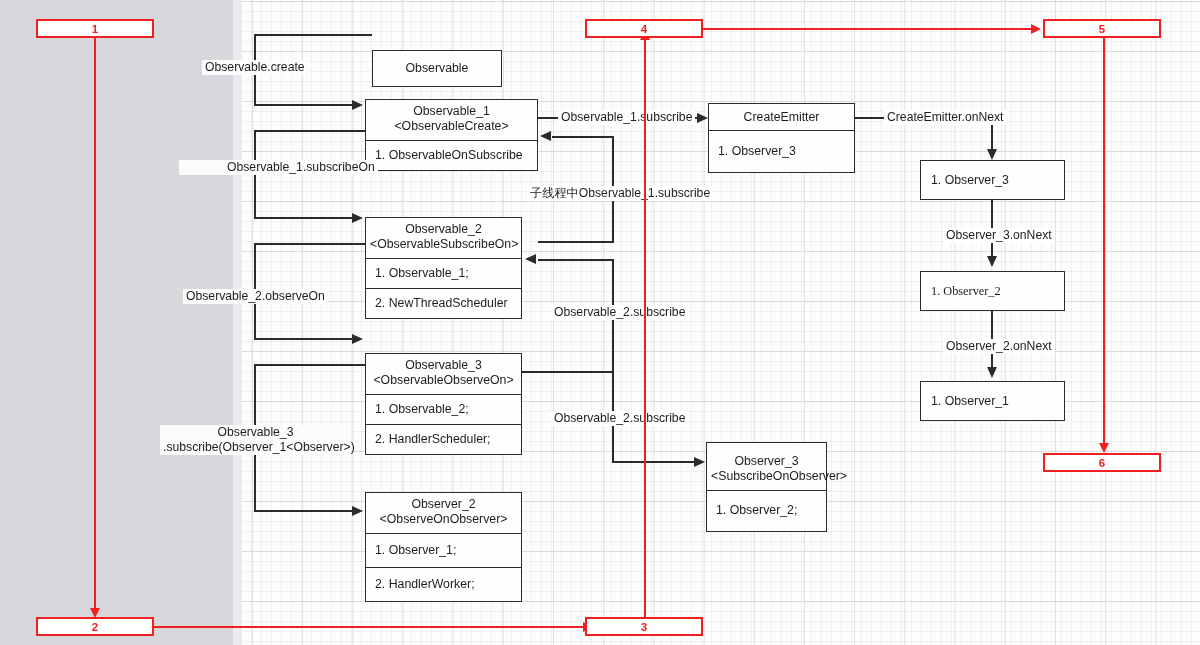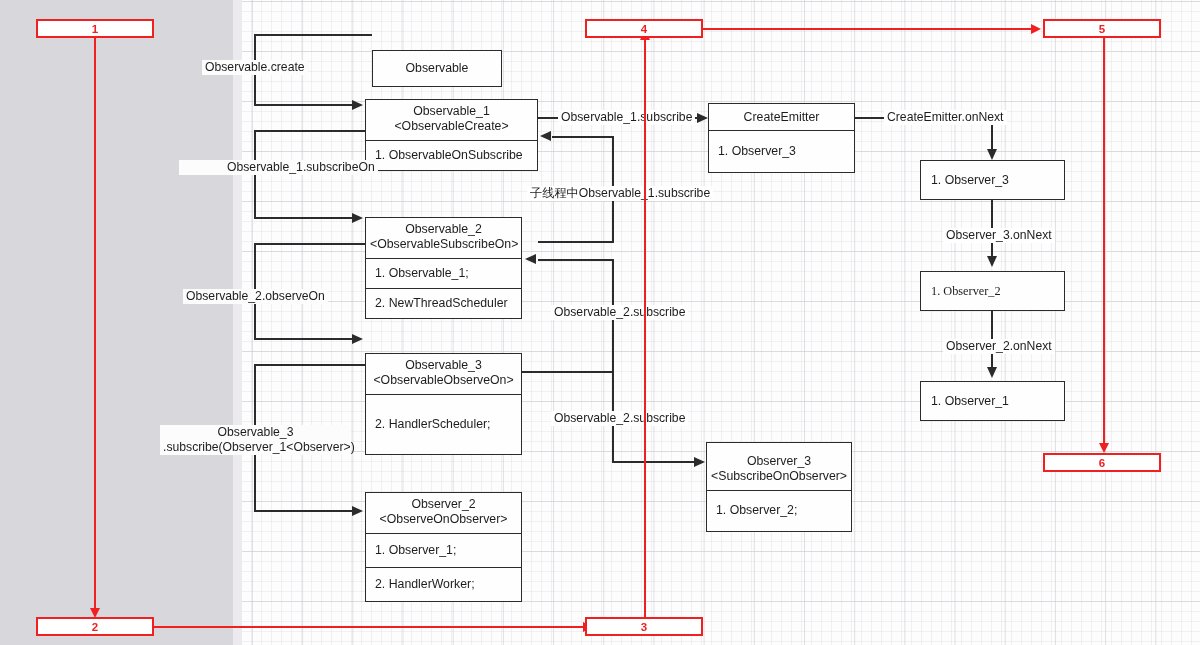--- a/index.html
+++ b/index.html
@@ -211,36 +211,37 @@
   <div class="uml" style="left:365px; top:217px; width:157px; height:102px;">
     <div class="hdr">Observable_2
 &lt;ObservableSubscribeOn&gt;</div>
     <div class="row sep">1. Observable_1;</div>
     <div class="row sep">2. NewThreadScheduler</div>
   </div>
 
   <div class="uml" style="left:365px; top:353px; width:157px; height:102px;">
     <div class="hdr">Observable_3
 &lt;ObservableObserveOn&gt;</div>
+    <div class="row sep">1. Observable_2;</div>
     <div class="row sep">2. HandlerScheduler;</div>
   </div>
 
   <div class="uml" style="left:365px; top:492px; width:157px; height:110px;">
     <div class="hdr">Observer_2
 &lt;ObserveOnObserver&gt;</div>
     <div class="row sep">1. Observer_1;</div>
     <div class="row sep">2. HandlerWorker;</div>
   </div>
 
   <div class="uml" style="left:708px; top:103px; width:147px; height:70px;">
     <div class="hdr" style="margin-top:2px;">CreateEmitter</div>
     <div class="row sep">1. Observer_3</div>
   </div>
 
-  <div class="uml" style="left:706px; top:442px; width:146px; height:90px;">
+  <div class="uml" style="left:706px; top:442px; width:121px; height:90px;">
     <div class="hdr" style="margin-top:7px;">Observer_3
 &lt;SubscribeOnObserver&gt;</div>
     <div class="row sep">1. Observer_2;</div>
   </div>
 
   <div class="uml" style="left:920px; top:160px; width:145px; height:40px;">
     <div class="row" style="padding-left:10px;">1. Observer_3</div>
   </div>
 
   <div class="uml" style="left:920px; top:271px; width:145px; height:40px;font-family:Liberation Serif, serif;">

